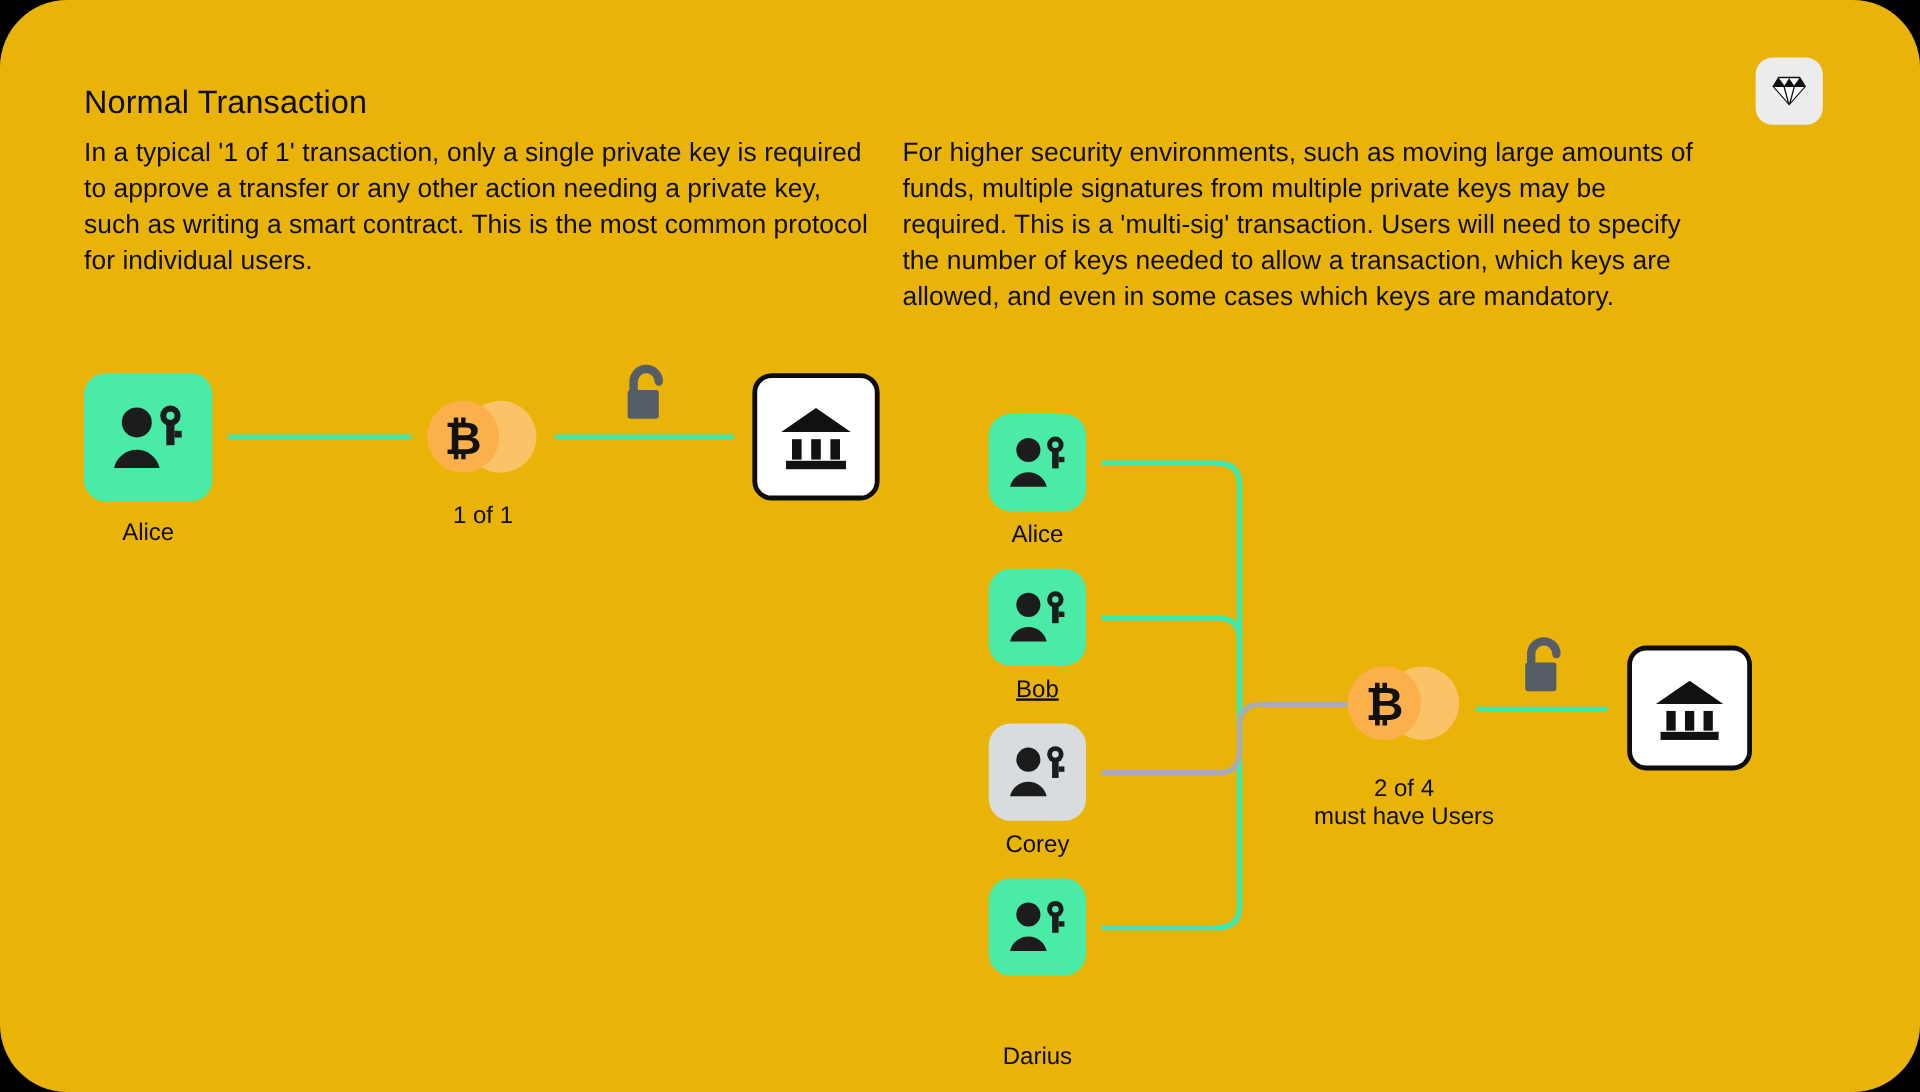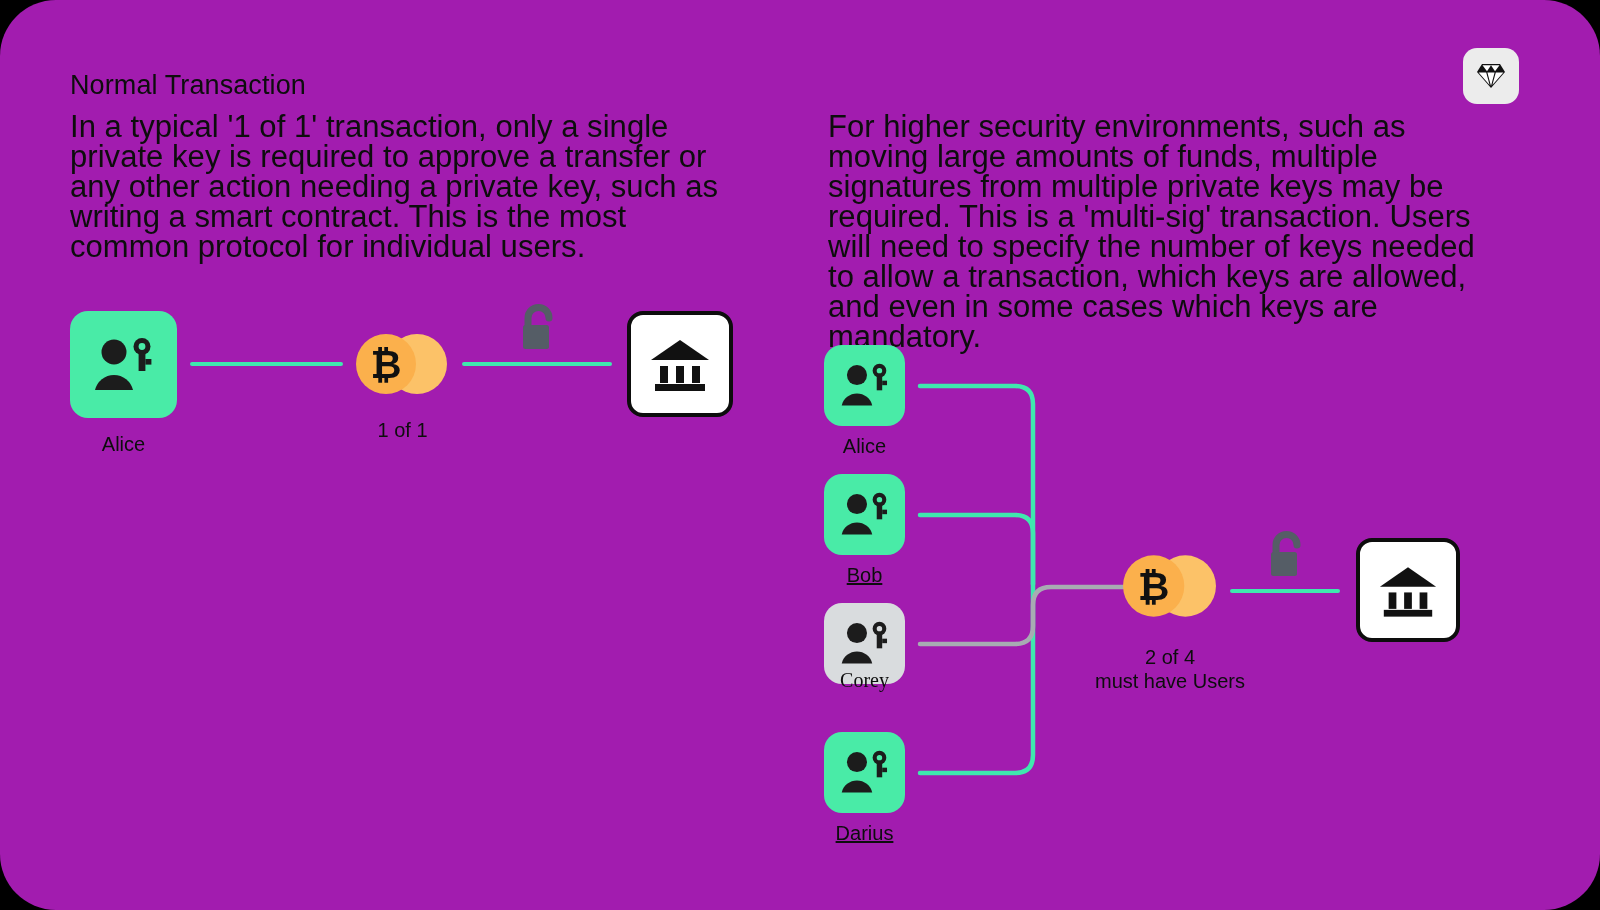--- a/index.html
+++ b/index.html
@@ -11,21 +11,21 @@
     width: 1600px;
     height: 910px;
     overflow: hidden;
     font-family: "Liberation Sans", sans-serif;
   }
   #card {
     position: absolute;
     left: 0; top: 0;
     width: 1600px;
     height: 910px;
-    background: #a21caf;
+    background: #eab308;
     border-radius: 56px;
     overflow: hidden;
     box-sizing: border-box;
   }
 
   
   #logo-badge {
     position: absolute;
     left: 1463px;
     top: 48px;
@@ -42,30 +42,30 @@
   .col-title {
     position: absolute;
     font-size: 27px;
     font-weight: 400;
     color: #0d0d0d;
     letter-spacing: 0.1px;
     white-space: nowrap;
   }
   .col-body {
     position: absolute;
-    font-size: 31px;
+    font-size: 22px;
     line-height: 30px;
     color: #0d0d0d;
     letter-spacing: 0.05px;
   }
 
   #title-left  { left: 70px;  top: 70px; }
   #body-left   { left: 70px;  top: 112px; width: 660px; }
   #title-right { left: 800px; top: 70px; }
-  #body-right  { left: 828px; top: 112px; width: 670px; }
+  #body-right  { left: 752px; top: 112px; width: 670px; }
 
   
   .tile {
     position: absolute;
     border-radius: 18px;
     display: flex;
     align-items: center;
     justify-content: center;
   }
   .tile.green { background: #49EBA7; }
@@ -200,33 +200,33 @@
   <div class="tile grey" style="left:824px; top:603px; width:81px; height:81px;">
     <svg width="50" height="45" viewBox="0 0 62 56">
       <circle cx="21" cy="15" r="12.5" fill="#1c1c1c"></circle>
       <path d="M2 53 a19.5 19.5 0 0 1 38 0 Z" fill="#1c1c1c"></path>
       <circle cx="49" cy="9.5" r="8.5" fill="#1c1c1c"></circle>
       <circle cx="49" cy="9.5" r="3.4" fill="#D9DCDE"></circle>
       <rect x="45.6" y="17" width="6.8" height="17" fill="#1c1c1c"></rect>
       <rect x="52.4" y="22" width="6" height="5.6" fill="#1c1c1c"></rect>
     </svg>
   </div>
-  <div class="node-label" style="left:814px; top:668px; width:101px;font-family:Liberation Serif, serif;">Corey</div>
+  <div class="node-label" style="left:814px; top:692px; width:101px;">Corey</div>
 
   <div class="tile green" style="left:824px; top:732px; width:81px; height:81px;">
     <svg width="50" height="45" viewBox="0 0 62 56">
       <circle cx="21" cy="15" r="12.5" fill="#1c1c1c"></circle>
       <path d="M2 53 a19.5 19.5 0 0 1 38 0 Z" fill="#1c1c1c"></path>
       <circle cx="49" cy="9.5" r="8.5" fill="#1c1c1c"></circle>
       <circle cx="49" cy="9.5" r="3.4" fill="#49EBA7"></circle>
       <rect x="45.6" y="17" width="6.8" height="17" fill="#1c1c1c"></rect>
       <rect x="52.4" y="22" width="6" height="5.6" fill="#1c1c1c"></rect>
     </svg>
   </div>
-  <div class="node-label" style="left:814px; top:821px; width:101px;text-decoration:underline;">Darius</div>
+  <div class="node-label" style="left:814px; top:869px; width:101px;">Darius</div>
 
   <svg style="position:absolute; left:900px; top:330px;" width="260" height="500" viewBox="0 0 260 500">
 
     <path d="M20 56 H115 q18 0 18 18 V254" fill="none" stroke="#3FE8AE" stroke-width="4.5" stroke-linecap="round"></path>
 
     <path d="M20 185 H115 q18 0 18 18 V254" fill="none" stroke="#3FE8AE" stroke-width="4.5" stroke-linecap="round"></path>
 
     <path d="M20 443 H115 q18 0 18 -18 V254" fill="none" stroke="#3FE8AE" stroke-width="4.5" stroke-linecap="round"></path>
 
     <path d="M20 314 H115 q18 0 18 -18 V275 q0 -18 18 -18 H225" fill="none" stroke="#A7ACB2" stroke-width="4.5" stroke-linecap="round"></path>

